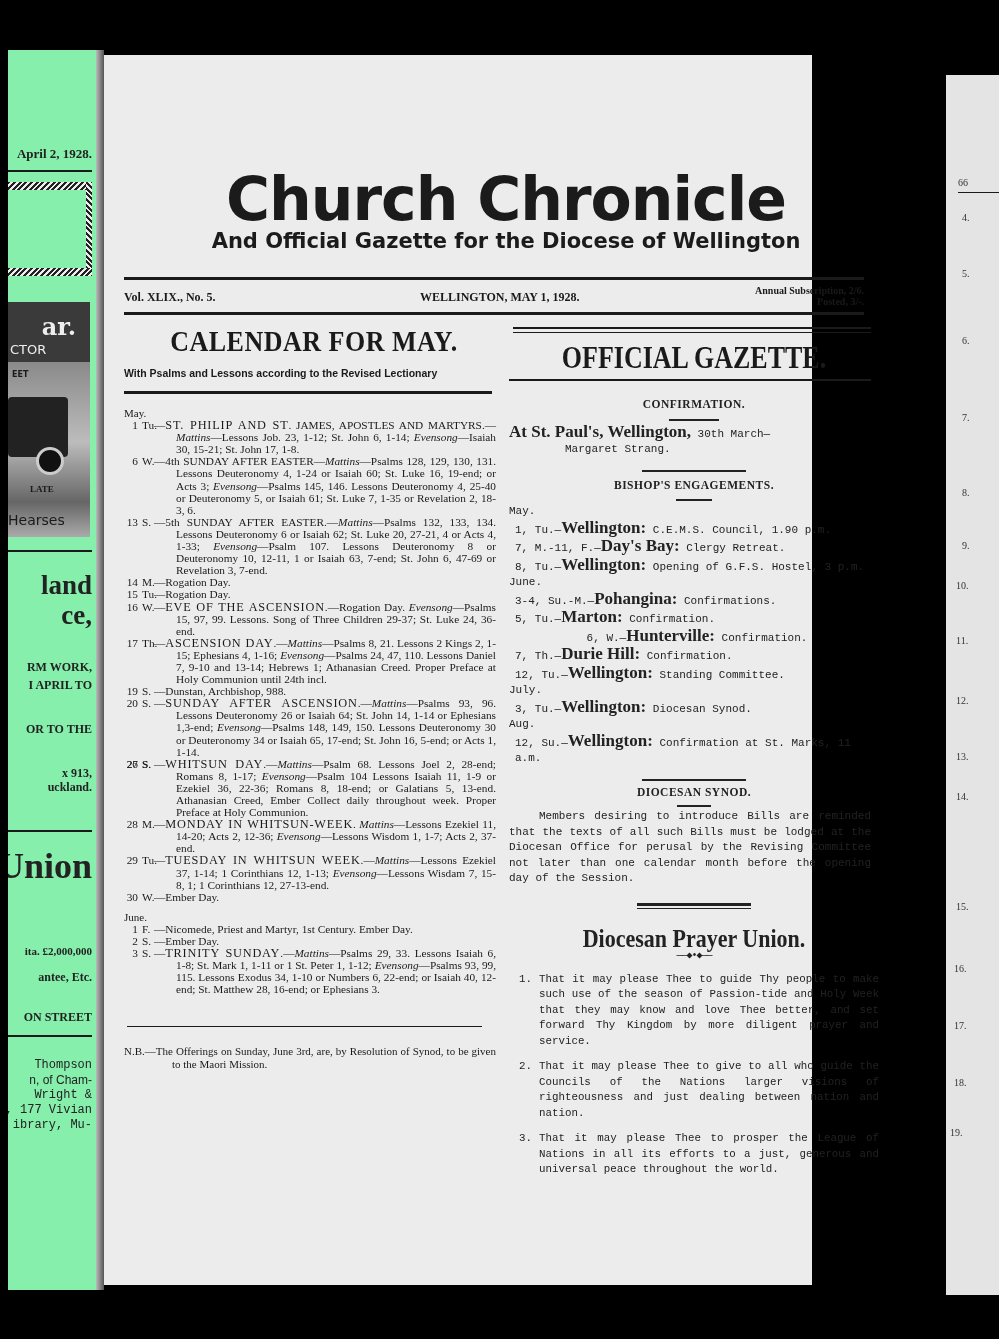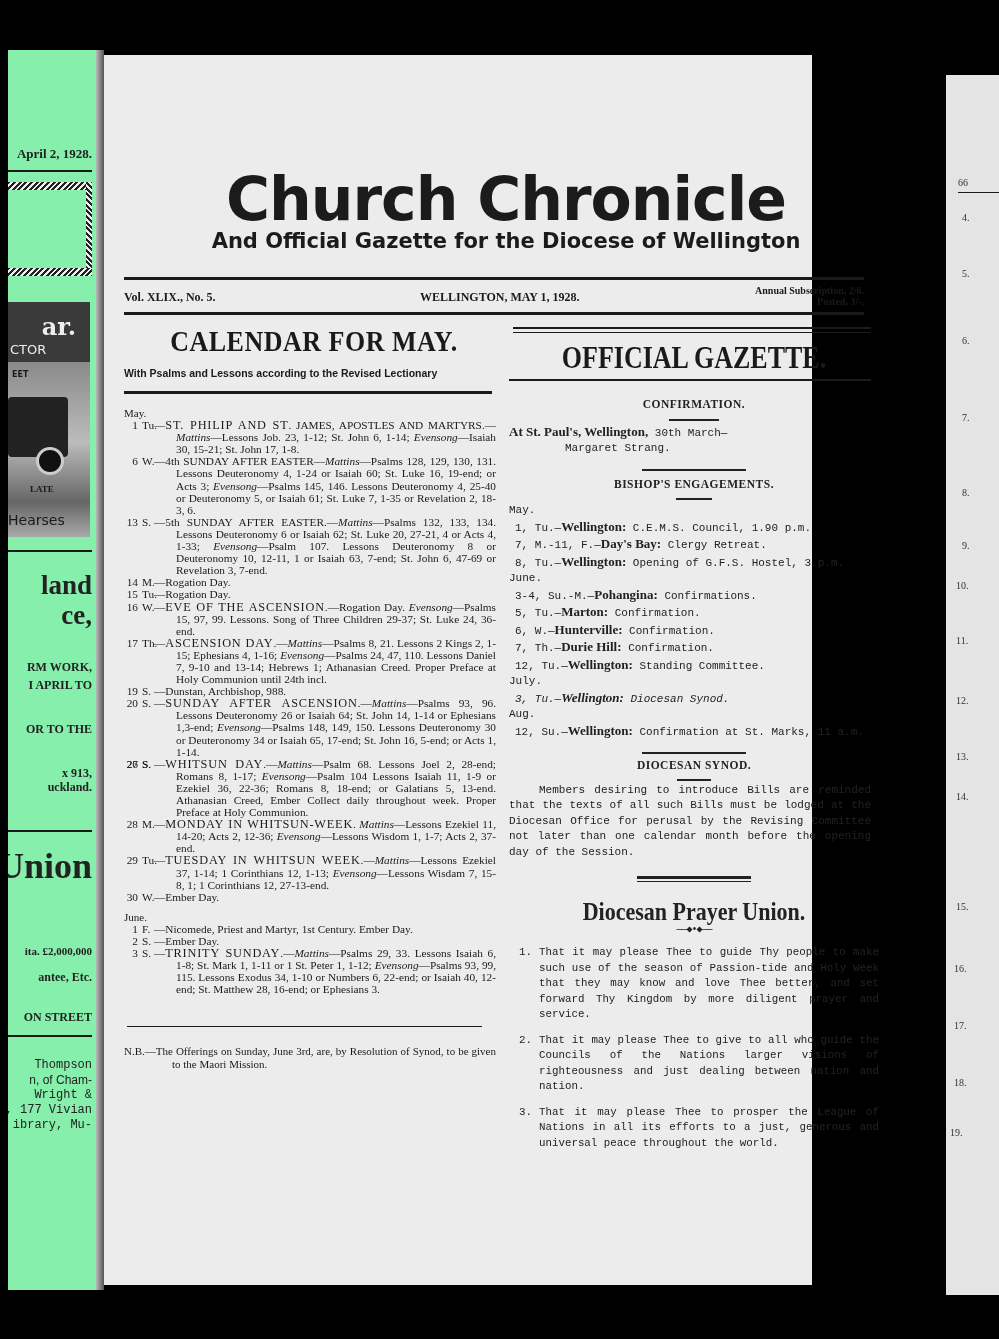--- a/index.html
+++ b/index.html
@@ -28,21 +28,21 @@
   .month { font-size:11px; }
   .entry { position:relative; padding-left:52px; text-align:justify; }
   .entry .day { position:absolute; left:0; top:0; width:14px; text-align:right; }
   .entry .wd { position:absolute; left:18px; top:0; }
   .entry .txt { display:block; text-indent:-22px; }
   .caps { letter-spacing:0.8px; font-size:12.3px; }
   .col-right { position:absolute; left:405px; top:270px; width:370px; font-family:"Liberation Mono", monospace; }
   .gaz-title { position:absolute; left:0; top:18px; width:370px; text-align:center; font-family:"Liberation Serif", serif; font-weight:bold; font-size:26px; transform:scaleY(1.2); }
   .sec-head { text-align:center; font-family:"Liberation Serif", serif; font-weight:bold; font-size:11.5px; letter-spacing:0.5px; }
   .rt { position:absolute; left:0; width:370px; font-family:"Liberation Mono", monospace; font-size:11px; line-height:15.5px; color:#222; }
-  .rt b { font-family:"Liberation Serif", serif; font-size:13px; }
+  .rt b { font-family:"Liberation Serif", serif; font-size:17px; }
   .short-rule { height:2px; background:#222; margin:0 auto; }
   .dpu-title { text-align:center; font-family:"Liberation Serif", serif; font-weight:bold; font-size:22px; transform:scaleY(1.1); }
   .prayer { position:relative; padding-left:30px; text-align:justify; font-family:"Liberation Mono", monospace; font-size:10.8px; line-height:15.5px; margin-bottom:10px; }
   .prayer .n { position:absolute; left:10px; top:0; }
 </style>
 </head>
 <body>
 
 <div class="left-page">
   <div class="shadow"></div>
@@ -237,25 +237,25 @@
       <div class="sec-head" style="margin-top:6px;">BISHOP'S ENGAGEMENTS.</div>
       <div class="short-rule" style="width:36px;margin-top:6px;"></div>
       <div id="engagements" style="margin-top:3px;">
           <div>May.</div>
           <div style="padding-left: 6px;"><span>1, Tu.—</span><b>Wellington:</b> <span>C.E.M.S. Council, 1.90 p.m.</span></div>
           <div style="padding-left: 6px;"><span>7, M.-11, F.—</span><b>Day's Bay:</b> <span>Clergy Retreat.</span></div>
           <div style="padding-left: 6px;"><span>8, Tu.—</span><b>Wellington:</b> <span>Opening of G.F.S. Hostel, 3 p.m.</span></div>
           <div>June.</div>
           <div style="padding-left: 6px;"><span>3-4, Su.-M.—</span><b>Pohangina:</b> <span>Confirmations.</span></div>
           <div style="padding-left: 6px;"><span>5, Tu.—</span><b>Marton:</b> <span>Confirmation.</span></div>
-          <div style="padding-left: 6px;"><span>6, W.—</span><b>Hunterville:</b> <span>Confirmation.</span></div>
+          <div style="padding-left: 6px; text-align: center;"><span>6, W.—</span><b>Hunterville:</b> <span>Confirmation.</span></div>
           <div style="padding-left: 6px;"><span>7, Th.—</span><b>Durie Hill:</b> <span>Confirmation.</span></div>
           <div style="padding-left: 6px;"><span>12, Tu.—</span><b>Wellington:</b> <span>Standing Committee.</span></div>
           <div>July.</div>
-          <div style="padding-left: 6px; font-style: italic;"><span>3, Tu.—</span><b>Wellington:</b> <span>Diocesan Synod.</span></div>
+          <div style="padding-left: 6px;"><span>3, Tu.—</span><b>Wellington:</b> <span>Diocesan Synod.</span></div>
           <div>Aug.</div>
           <div style="padding-left: 6px;"><span>12, Su.—</span><b>Wellington:</b> <span>Confirmation at St. Marks, 11 a.m.</span></div>
         </div>
       <div class="short-rule" style="width:104px;margin-top:12px;"></div>
       <div class="sec-head" style="margin-top:4px;">DIOCESAN SYNOD.</div>
       <div class="short-rule" style="width:34px;margin-top:5px;"></div>
       <div style="margin-top:2px;text-indent:30px;text-align:justify;padding-right:8px;">Members desiring to introduce Bills are reminded that the texts of all such Bills must be lodged at the Diocesan Office for perusal by the Revising Committee not later than one calendar month before the opening day of the Session.</div>
       <div class="short-rule" style="width:114px;height:3px;margin-top:16px;"></div>
       <div class="short-rule" style="width:114px;height:1px;margin-top:2px;"></div>
       <div class="dpu-title" style="margin-top:22px;">Diocesan Prayer Union.</div>

